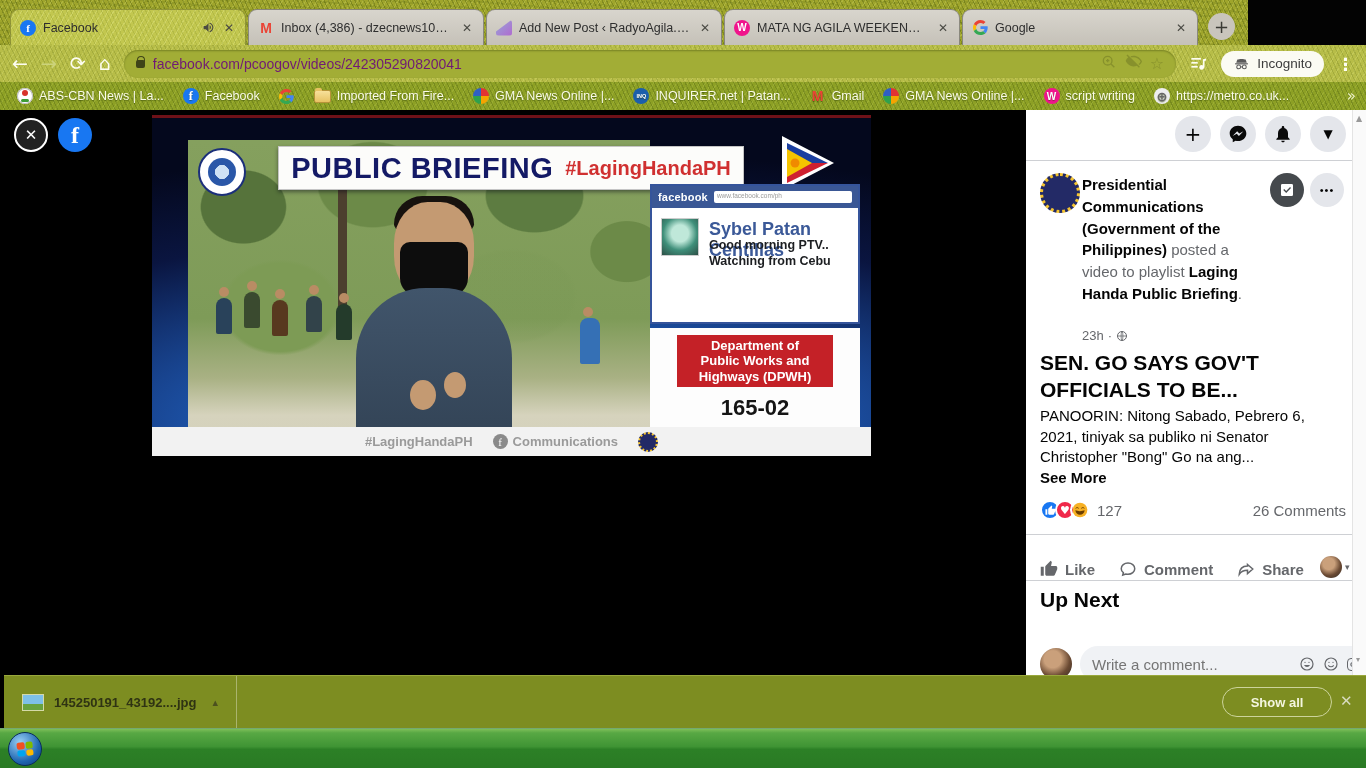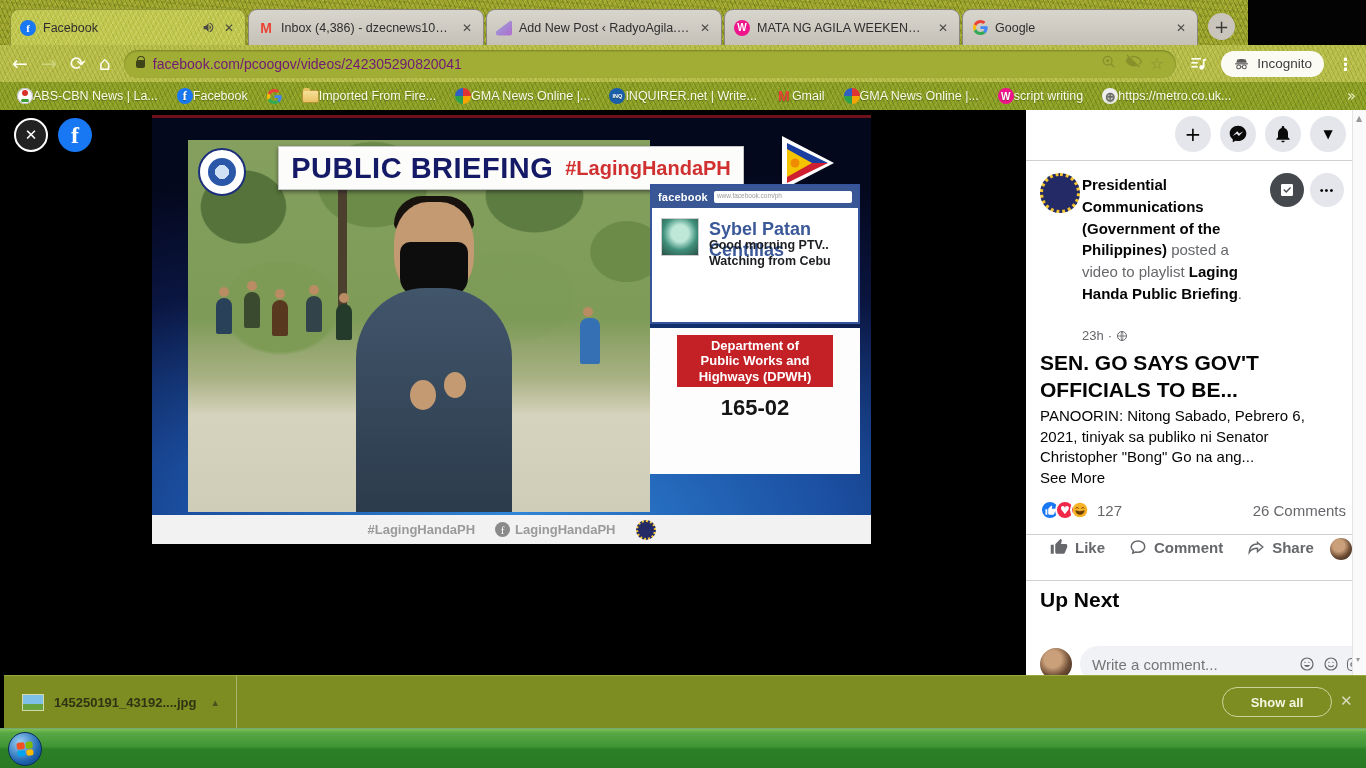--- a/index.html
+++ b/index.html
@@ -56,21 +56,21 @@
   .lock:before { content:""; position:absolute; left:1.5px; top:-4px; width:6px; height:6px;
     border:1.5px solid #3f4418; border-bottom:none; border-radius:4px 4px 0 0; }
   .urltext { flex:1; font-size:14px; color:#701a75; white-space:nowrap; overflow:hidden; }
   .pill-ic { color:#87912c; flex:none; }
   .incog { height:26px; border-radius:13px; background:#fbfbf3; display:flex; align-items:center;
     gap:7px; padding:0 12px; font-size:13.5px; color:#3c3c3c; flex:none; }
   .menu-dots { color:#fdfdf2; font-size:17px; font-weight:bold; }
 
   
   .bookmarks { left:0; top:82px; width:1366px; height:28px; display:flex; align-items:center; padding:0 10px; gap:5px; }
-  .bm { display:flex; align-items:center; padding:0 7px; height:22px;
+  .bm { display:flex; align-items:center; gap:6px; padding:0 7px; height:22px;
     font-size:12.5px; color:#fbfce8; text-shadow:0 1px 1px rgba(40,60,0,.5); white-space:nowrap; }
   .bmic { width:16px; height:16px; border-radius:50%; flex:none; display:flex; align-items:center; justify-content:center; font-weight:bold; }
   .ic-abs { background:#fff; box-shadow:inset 0 0 0 1px #bbb; position:relative; }
   .ic-abs:before { content:""; position:absolute; width:6px; height:6px; border-radius:50%; background:#d8322a; top:2px; left:5px; }
   .ic-abs:after { content:""; position:absolute; width:8px; height:3px; border-radius:2px; background:#3d9c35; bottom:2.5px; left:4px; }
   .ic-folder { width:17px; height:13px; background:linear-gradient(#f7e09a,#e7c263); border:1px solid #b69339; border-radius:2px; position:relative; }
   .ic-folder:before { content:""; position:absolute; top:-3px; left:0; width:7px; height:3px; background:#e7c263; border-radius:2px 2px 0 0; }
   .ic-gma { background:conic-gradient(#e23333 0 25%, #f5a400 25% 50%, #2fa14c 50% 75%, #2f5fc4 75%); }
   .ic-inq { background:#1b5fab; color:#fff; font-size:5.5px; }
   .ic-gmail { color:#ea4335; font-size:14px; font-weight:800; }
@@ -80,21 +80,21 @@
 
   
   .content { left:0; top:110px; width:1366px; height:565px; background:#000; }
   .circle-btn { width:34px; height:34px; border-radius:50%; display:flex; align-items:center; justify-content:center; }
   .vclose { left:14px; top:8px; background:rgba(40,40,40,.85); border:2px solid #fff; color:#fff; font-size:15px; }
   .vfblogo { left:58px; top:8px; background:#1877f2; color:#fff; font-size:24px; font-weight:bold; font-family:"Liberation Serif",serif; border:none; }
 
   .video { left:152px; top:5px; width:719px; }
   .vbanner { height:127px; background:#a52a32; color:#fff; text-align:center; padding-top:27px;
     font-weight:800; font-size:27.5px; line-height:1.42; letter-spacing:.4px; }
-  .vframe { position:relative; height:400px; overflow:hidden; border-top:3px solid #6e1118;
+  .vframe { position:relative; height:312px; overflow:hidden; border-top:3px solid #6e1118;
     background:radial-gradient(120% 90% at 50% 100%, #2f86d8 0%, #1b4ea0 38%, #0a1540 72%, #04081d 100%); }
   .feed { position:absolute; left:36px; top:22px; width:462px; height:372px; overflow:hidden;
     background-image:
       radial-gradient(70px 60px at 12% 18%, #56733b 0 60%, transparent 62%),
       radial-gradient(90px 70px at 40% 12%, #6c8a48 0 60%, transparent 62%),
       radial-gradient(80px 60px at 75% 15%, #5d7c41 0 60%, transparent 62%),
       radial-gradient(60px 50px at 95% 30%, #6c8a48 0 60%, transparent 62%),
       radial-gradient(100px 80px at 20% 45%, #7d9b55 0 55%, transparent 60%),
       radial-gradient(110px 80px at 70% 42%, #74935022 0 55%, transparent 60%),
       linear-gradient(180deg, #85a05e 0%, #7e9b58 48%, #a9b184 64%, #d6d3bd 74%, #cfccb8 100%);
@@ -156,29 +156,29 @@
   .post-ava { position:absolute; left:14px; top:63px; width:40px; height:40px; border-radius:50%;
     background:#232a66; border:3px dotted #f4c431; }
   .post-headtext { position:absolute; left:56px; top:64px; width:176px; font-size:15px; line-height:1.45; color:#65676b; }
   .post-headtext b { color:#050505; }
   .post-btns { position:absolute; right:22px; top:63px; display:flex; gap:6px; }
   .sb-circle.sm { width:34px; height:34px; }
   .sb-circle.dark { background:#45494d; }
   .post-time { position:absolute; left:56px; top:218px; font-size:13px; color:#65676b; display:flex; align-items:center; gap:4px; }
   .post-title { position:absolute; left:14px; top:240px; width:260px; font-size:21px; font-weight:700; color:#050505; line-height:1.27; }
   .post-desc { position:absolute; left:14px; top:296px; width:306px; font-size:15px; color:#050505; line-height:1.38; }
-  .see-more { font-weight:normal; }
+  .see-more { font-weight:bold; }
   .rx-row { position:absolute; left:14px; top:390px; width:306px; display:flex; align-items:center; }
   .rx { width:20px; height:20px; border-radius:50%; border:2px solid #fff; display:flex; align-items:center; justify-content:center; flex:none; }
   .rx + .rx { margin-left:-5px; }
   .rx-like { background:#1877f2; }
   .rx-love { background:#f0284a; color:#fff; font-size:11px; }
   .rx-count { margin-left:7px; font-size:15px; color:#65676b; }
   .cmt-count { margin-left:auto; font-size:15px; color:#65676b; }
-  .act-row { position:absolute; left:16px; top:428px; width:312px; height:40px; display:flex; align-items:flex-start; gap:8px; }
+  .act-row { position:absolute; left:6px; top:428px; width:312px; height:40px; display:flex; align-items:flex-end; gap:8px; }
   .act { display:flex; align-items:center; gap:7px; font-size:15px; font-weight:600; color:#65676b; padding:0 8px; }
   .mini-ava { width:22px; height:22px; border-radius:50%;
     background:radial-gradient(circle at 40% 35%, #caa07b 0 30%, #6b4a33 60%, #2e2620); }
   .act-caret { font-size:9px; color:#65676b; }
   .upnext { position:absolute; left:14px; top:478px; font-size:21px; font-weight:800; color:#050505; }
   .cmt-head { position:absolute; left:14px; top:508px; width:308px; display:flex; align-items:baseline; }
   .cmt-title { font-size:17px; font-weight:bold; color:#050505; }
   .see-all { margin-left:auto; font-size:15px; color:#1b74e4; }
   .cmt-row { position:absolute; left:14px; top:536px; width:306px; display:flex; align-items:center; gap:8px; }
   .cmt-ava { width:32px; height:32px; border-radius:50%;
@@ -328,21 +328,21 @@
     <div class="bm">
       <span class="ic-folder"></span>
       <span>Imported From Fire...</span>
     </div>
     <div class="bm">
       <span class="bmic ic-gma"></span>
       <span>GMA News Online |...</span>
     </div>
     <div class="bm">
       <span class="bmic ic-inq">INQ</span>
-      <span>INQUIRER.net | Write...</span>
+      <span>INQUIRER.net | Patan...</span>
     </div>
     <div class="bm">
       <span class="bmic ic-gmail">M</span>
       <span>Gmail</span>
     </div>
     <div class="bm">
       <span class="bmic ic-gma"></span>
       <span>GMA News Online |...</span>
     </div>
     <div class="bm">
@@ -412,21 +412,21 @@
           <div class="hot-agency">Department of Public Works and Highways (DPWH)</div>
           <div class="hot-num" style="margin-top:8px">165-02</div>
         </div>
 
       </div>
 
       <div class="vfooter">
         <span class="vf-text">#LagingHandaPH</span>
         <span class="vf-group">
           <span class="vf-f">f</span>
-          <span class="vf-text">LagingHandaPH</span>
+          <span class="vf-text">Communications</span>
         </span>
         <span class="seal"></span>
       </div>
     </div>
 
     <div class="abs sidebar">
       <div class="sb-top">
         <div class="sb-circle uni" style="font-size:20px;">+</div>
         <div class="sb-circle">
           <svg viewBox="0 0 24 24" width="20" height="20">

